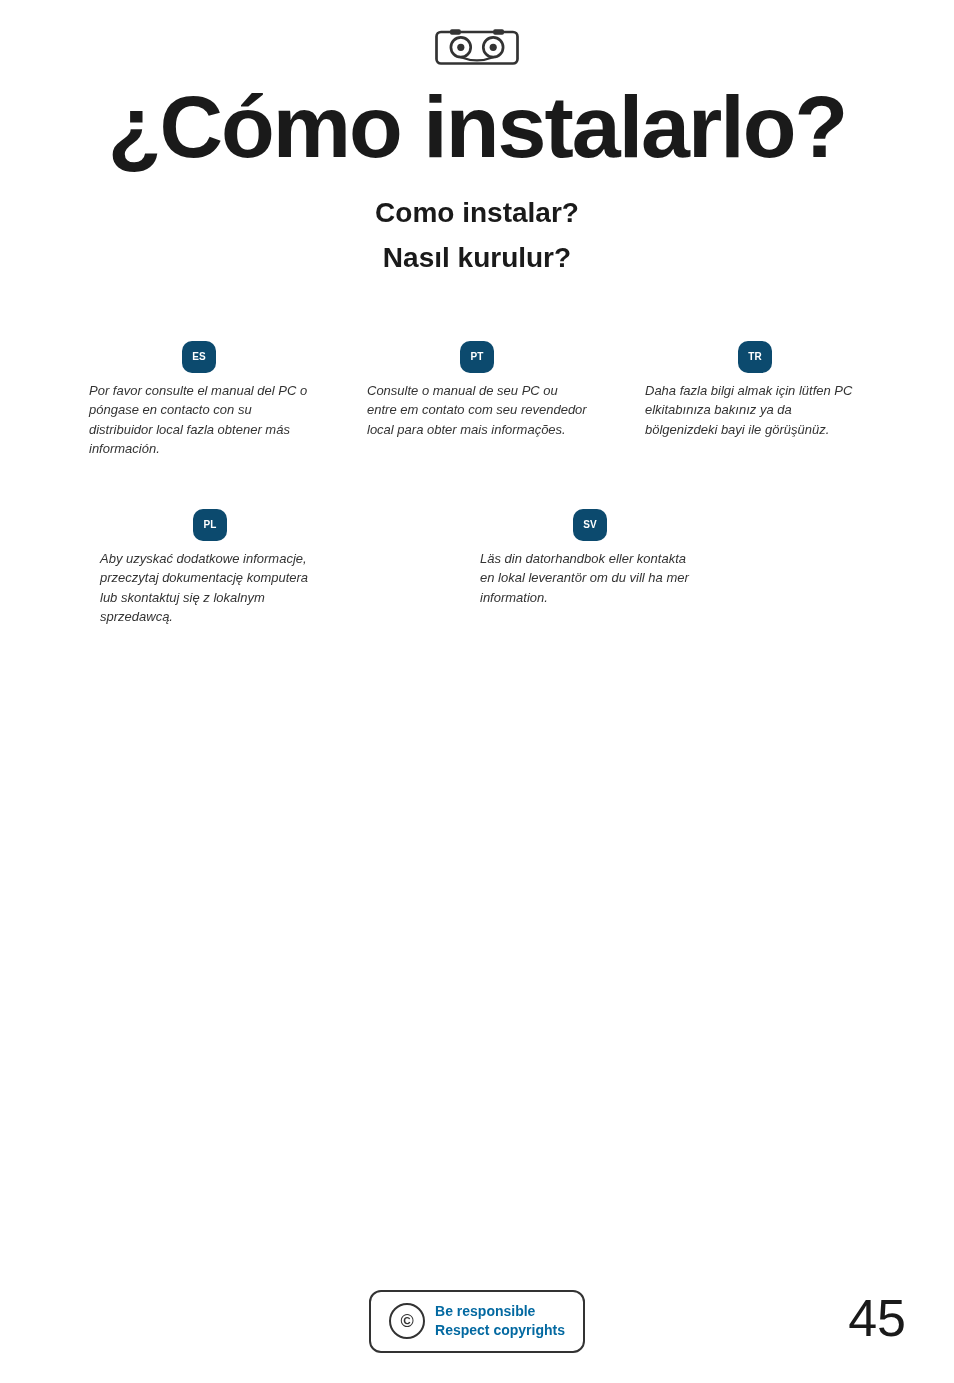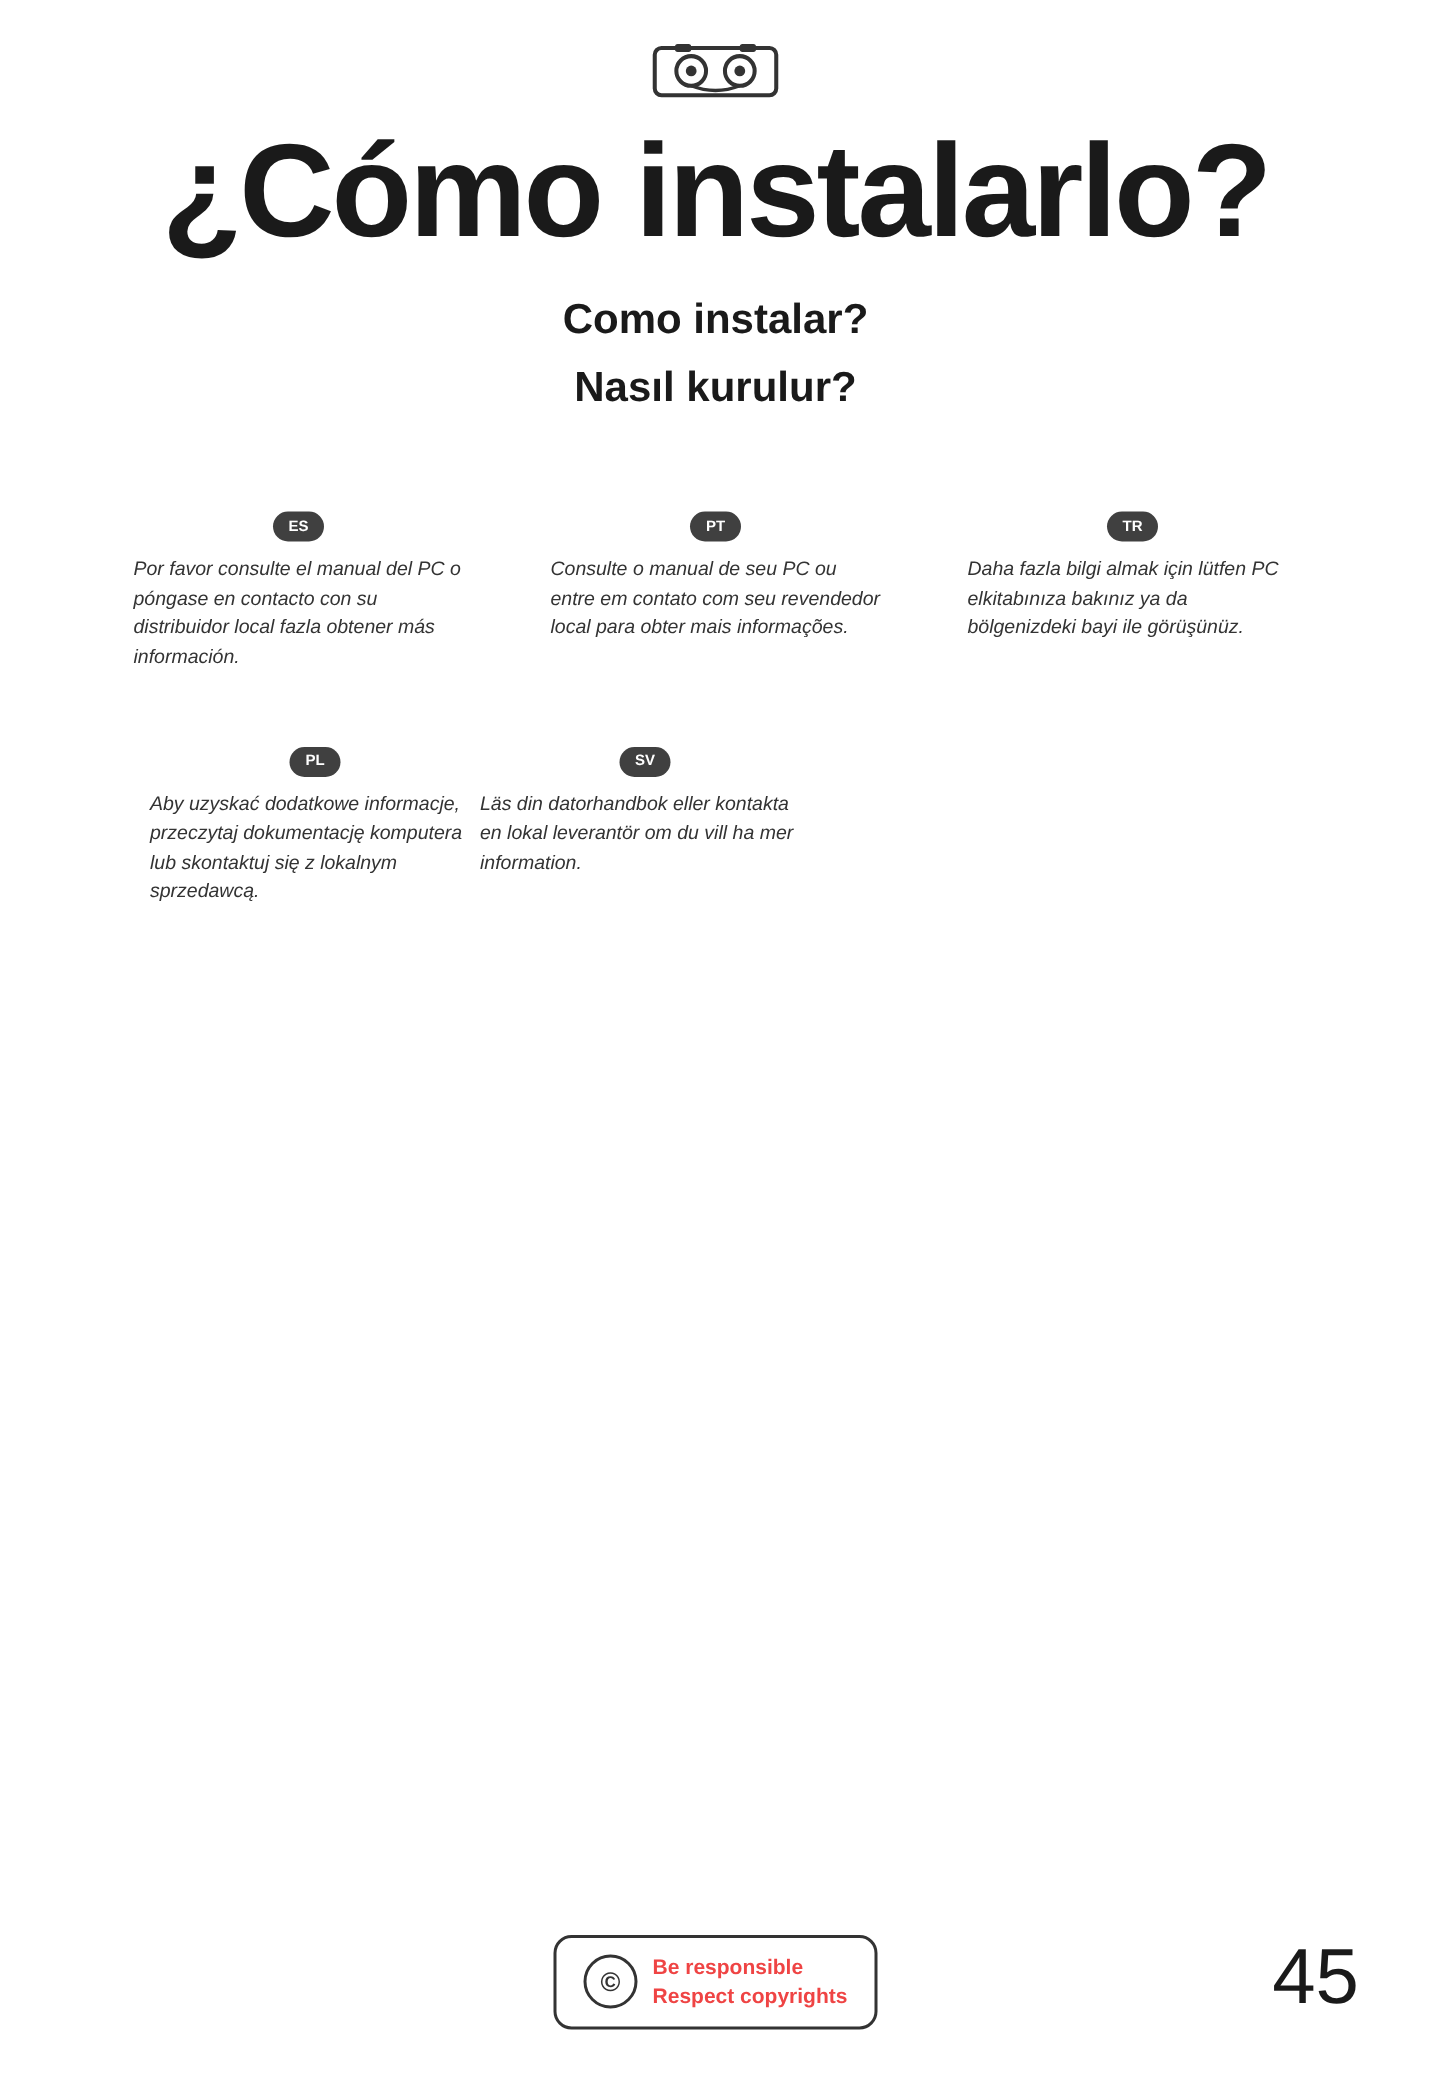--- a/index.html
+++ b/index.html
@@ -63,35 +63,36 @@
       display: flex;
       justify-content: space-around;
       padding: 30px 60px 0 60px;
       margin-top: 30px;
     }
 
     .lang-sections-2 {
       display: flex;
       justify-content: flex-start;
       padding: 30px 60px 0 100px;
+      gap: 160px;
       margin-top: 20px;
     }
 
     .lang-block {
       width: 220px;
       text-align: center;
     }
 
     .lang-badge {
       display: inline-flex;
       align-items: center;
       justify-content: center;
       width: 34px;
-      height: 20px;
-      background: #404040;
+      height: 32px;
+      background: #0c4a6e;
       color: #fff;
       font-size: 10px;
       font-weight: bold;
       border-radius: 10px;
       margin-bottom: 8px;
     }
 
     .lang-text {
       font-size: 13px;
       font-style: italic;
@@ -130,21 +131,21 @@
       justify-content: center;
       font-size: 18px;
       font-weight: bold;
       color: #333;
       flex-shrink: 0;
     }
 
     .copyright-text {
       font-size: 14px;
       font-weight: 700;
-      color: #ef4444;
+      color: #0369a1;
       line-height: 1.4;
     }
 
     .page-number {
       position: absolute;
       bottom: 35px;
       right: 48px;
       font-size: 52px;
       font-weight: 300;
       color: #1a1a1a;

